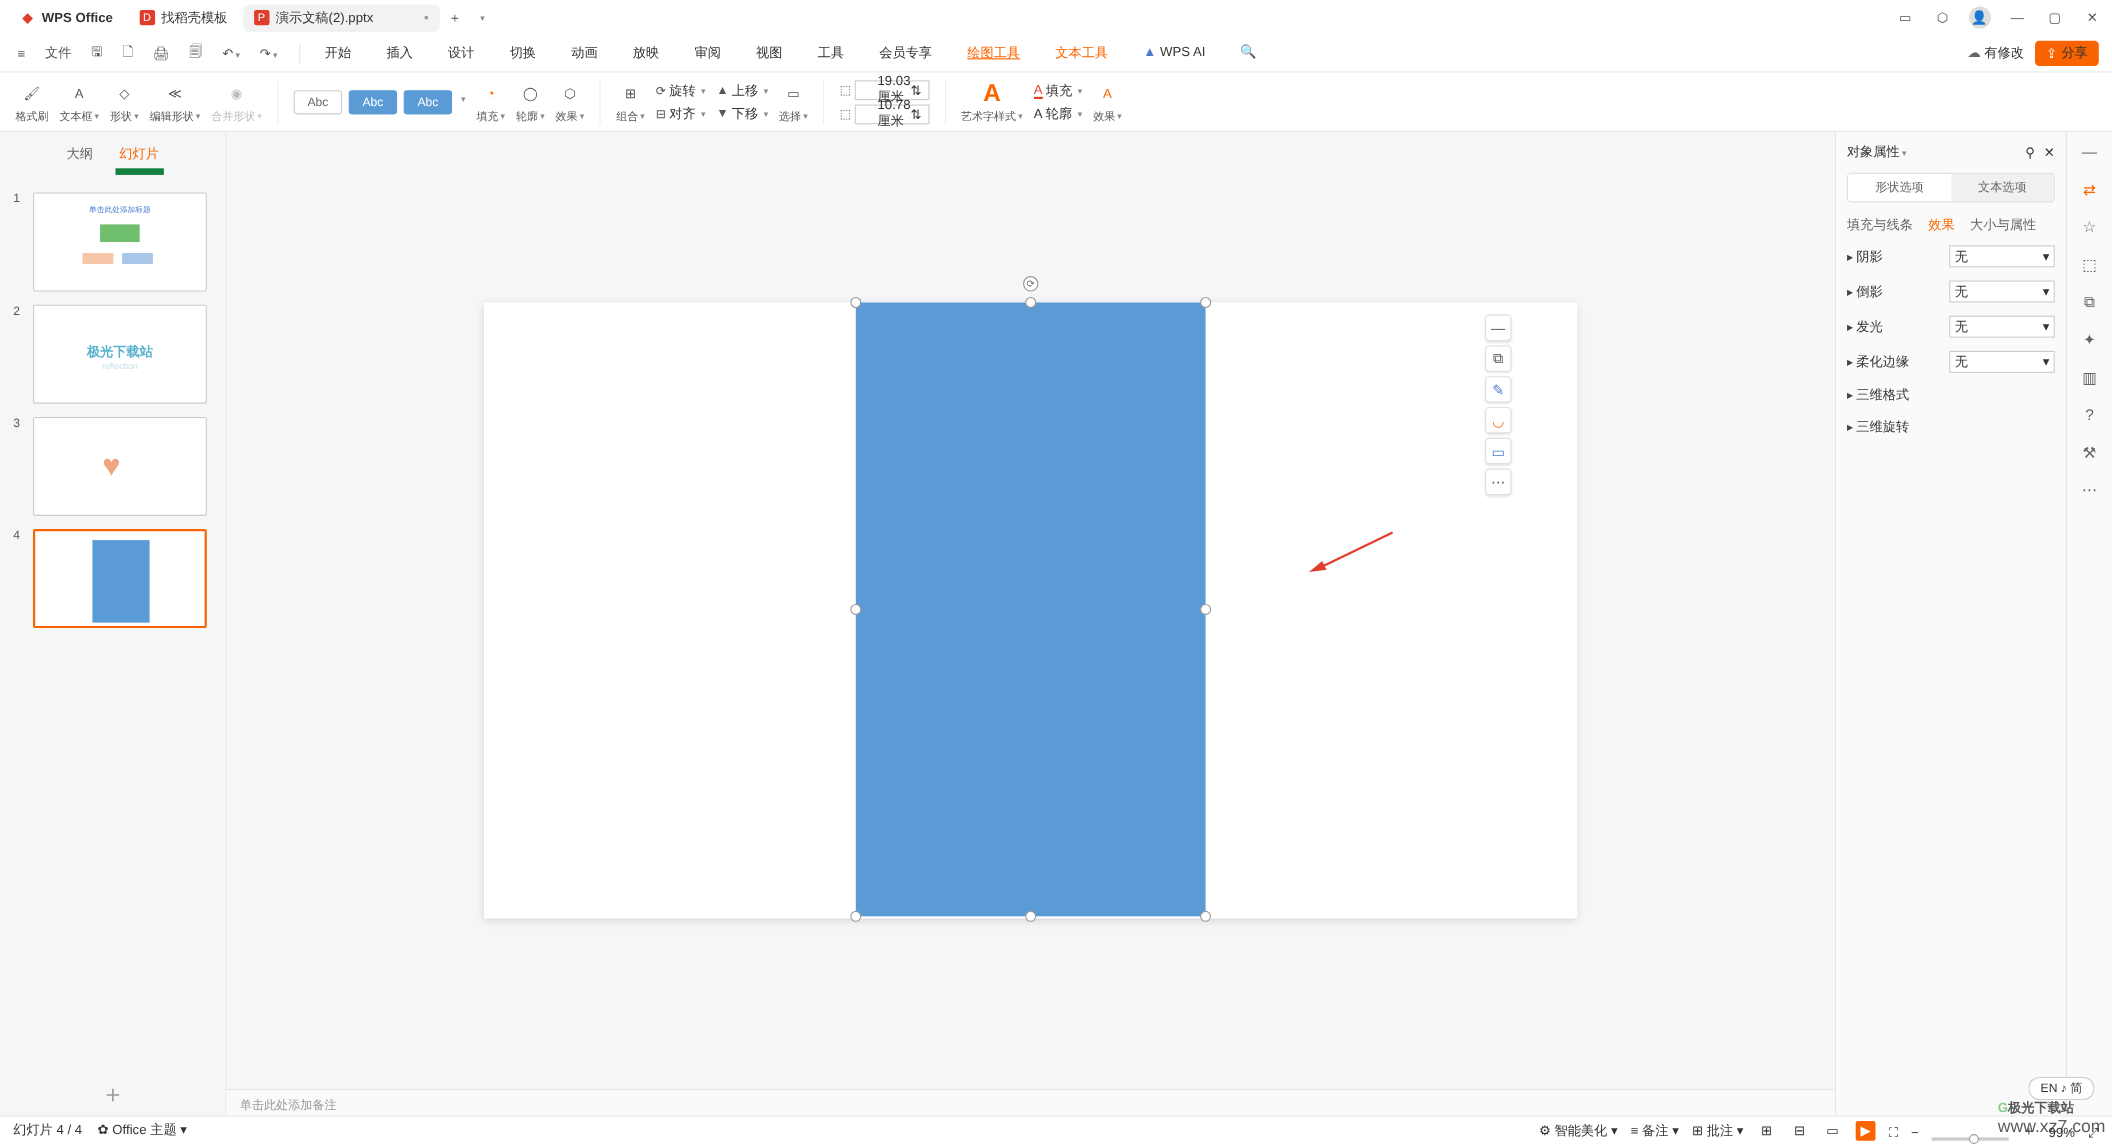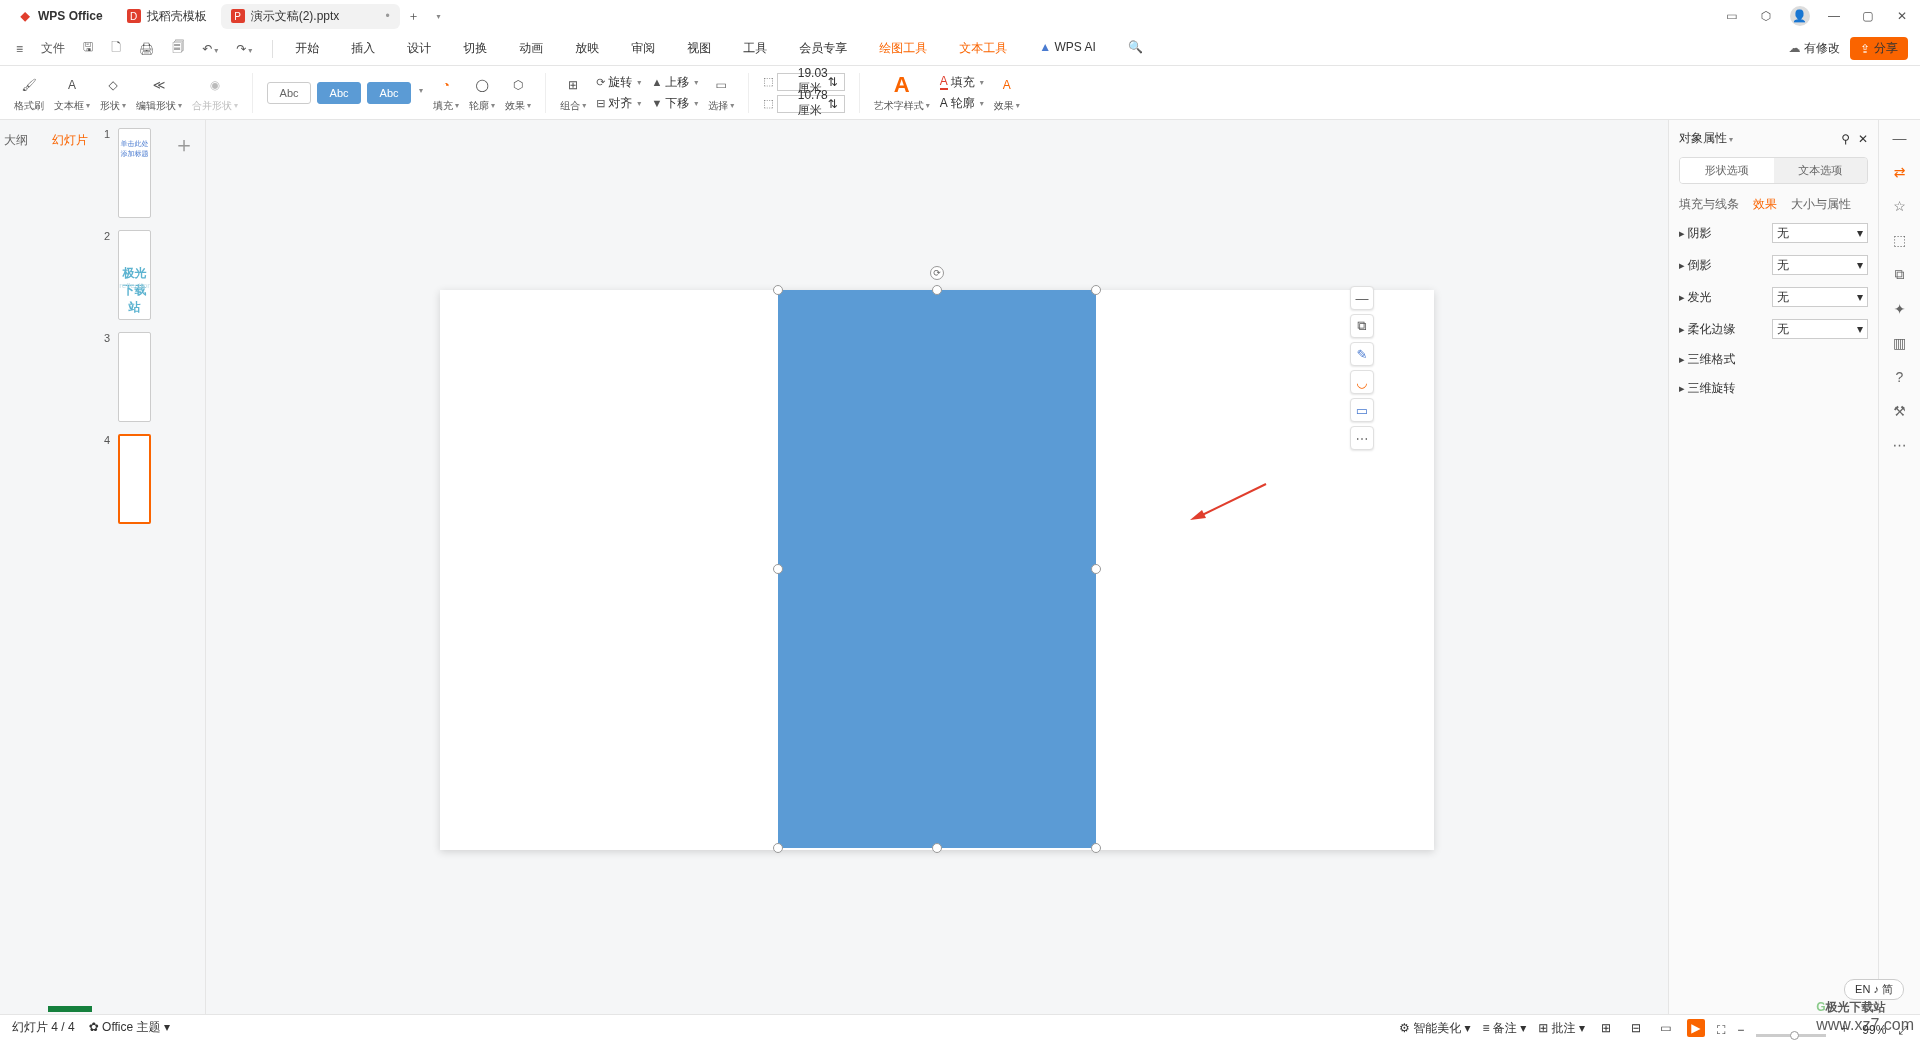--- a/index.html
+++ b/index.html
@@ -28,21 +28,21 @@
 .rgroup .lbl{font-size:10px;color:#555;display:flex;align-items:center}
 .vsep{width:1px;height:40px;background:#eee;margin:0 4px}
 .abc-group{display:flex;gap:6px;align-items:flex-start}
 .abc{width:44px;height:22px;border:1px solid #ccc;border-radius:3px;display:flex;align-items:center;justify-content:center;font-size:11px;color:#666}
 .abc.fill{background:#5b9bd5;color:#fff;border-color:#5b9bd5}
 .rvert{display:flex;flex-direction:column;gap:4px}
 .rsm{display:flex;align-items:center;gap:3px;font-size:11px;color:#555}
 .numbox{width:68px;height:18px;border:1px solid #ccc;font-size:10px;padding:0 20px;display:flex;align-items:center;justify-content:space-between}
 .art-ic{font-size:22px;color:#5b9bd5;font-weight:bold}
 .content{display:flex;height:calc(100vh - 140px)}
-.sidepanel{width:206px;background:#f5f6f7;border-right:1px solid #e5e5e5;display:flex;flex-direction:row}
+.sidepanel{width:206px;background:#f5f6f7;border-right:1px solid #e5e5e5;display:flex;flex-direction:column}
 .sp-tabs{display:flex;justify-content:center;gap:16px;padding:8px 0}
 .sp-tab{font-size:12px;color:#666;padding:4px 4px}
 .sp-tab.active{color:#fa6400;border-bottom:6px solid #15803d}
 .thumbs{flex:1;overflow-y:auto;padding:8px 12px}
 .thumb-row{display:flex;align-items:flex-start;gap:8px;margin-bottom:12px}
 .thumb-num{font-size:11px;color:#555;width:10px}
 .thumb{width:158px;height:90px;background:#fff;border:1px solid #ccc;border-radius:2px;position:relative;overflow:hidden}
 .thumb.selected{border:2px solid #fa6400}
 .thumb4-rect{position:absolute;left:52px;top:8px;width:52px;height:75px;background:#5b9bd5}
 .addslide{display:flex;justify-content:center;padding:10px;font-size:22px;color:#999}
@@ -131,21 +131,21 @@
     <span class="tab">开始</span>
     <span class="tab">插入</span>
     <span class="tab">设计</span>
     <span class="tab">切换</span>
     <span class="tab">动画</span>
     <span class="tab">放映</span>
     <span class="tab">审阅</span>
     <span class="tab">视图</span>
     <span class="tab">工具</span>
     <span class="tab">会员专享</span>
-    <span class="tab orange" style="">绘图工具</span>
+    <span class="tab orange" style="text-decoration:underline">绘图工具</span>
     <span class="tab orange">文本工具</span>
     <span class="tab"><span style="color:#4a7bd0">▲</span> <span>WPS AI</span></span>
     <span class="tab" style="color:#888">🔍</span>
   </div>
   <div class="menu-right">
     <span style="color:#666">☁ <span>有修改</span></span>
     <span class="share-btn">⇪ <span>分享</span></span>
   </div>
 </div>
 
@@ -299,20 +299,21 @@
         </svg>
       <div class="float-toolbar">
         <div class="float-btn">—</div>
         <div class="float-btn">⧉</div>
         <div class="float-btn" style="color:#4a7bd0">✎</div>
         <div class="float-btn orange">◡</div>
         <div class="float-btn" style="color:#4a7bd0">▭</div>
         <div class="float-btn">⋯</div>
       </div>
     </div>
+    <div class="notes">单击此处添加备注</div>
   </div>
 
   <div class="propspanel">
     <div class="pp-title">
       <span class="dd">对象属性</span>
       <span class="icns">
           <span>⚲</span>
           <span>✕</span>
         </span>
     </div>

